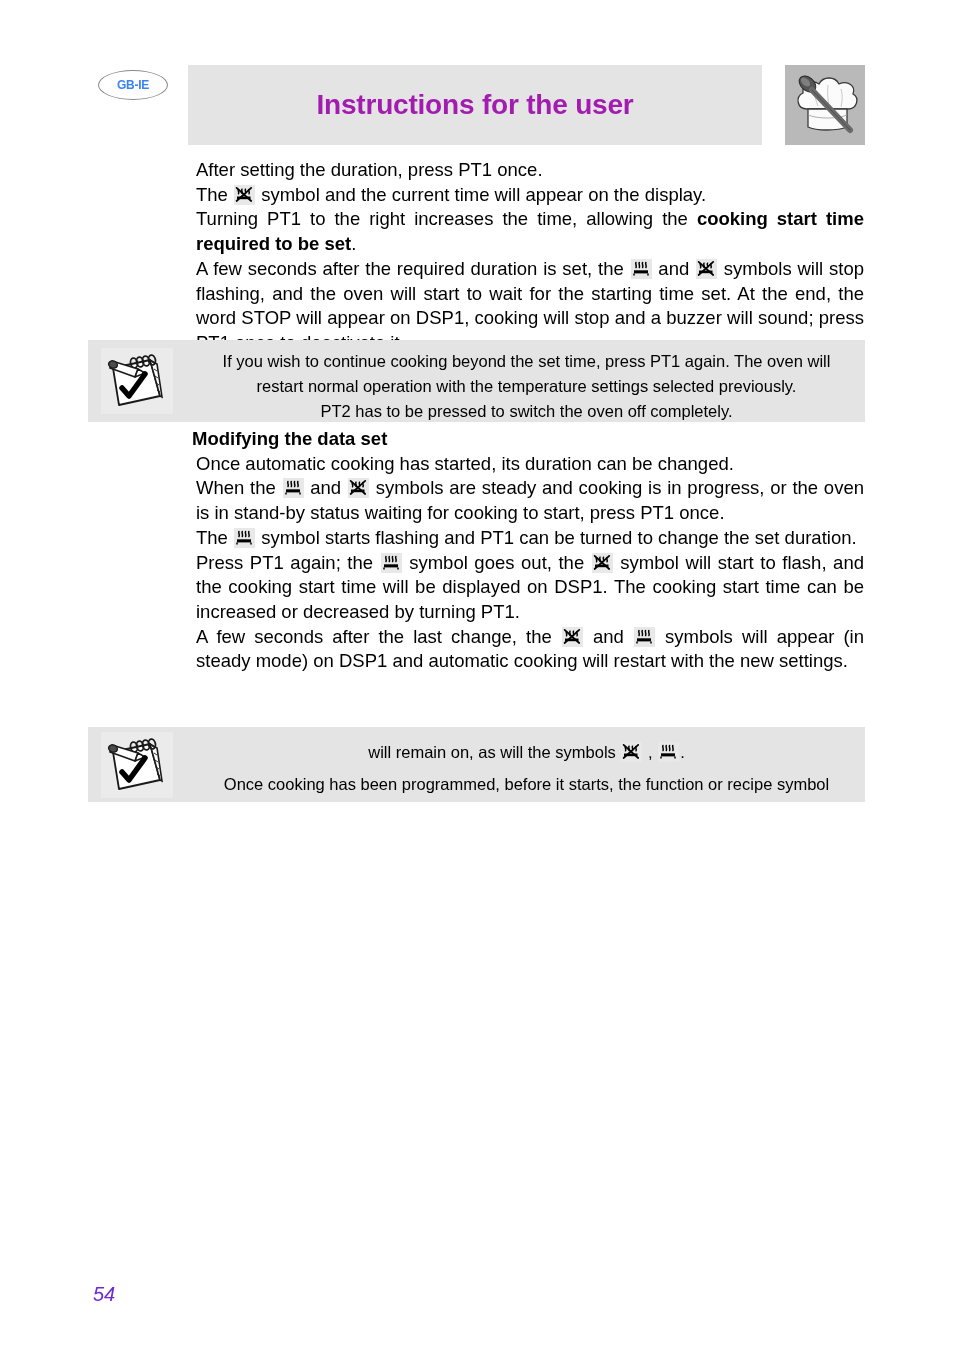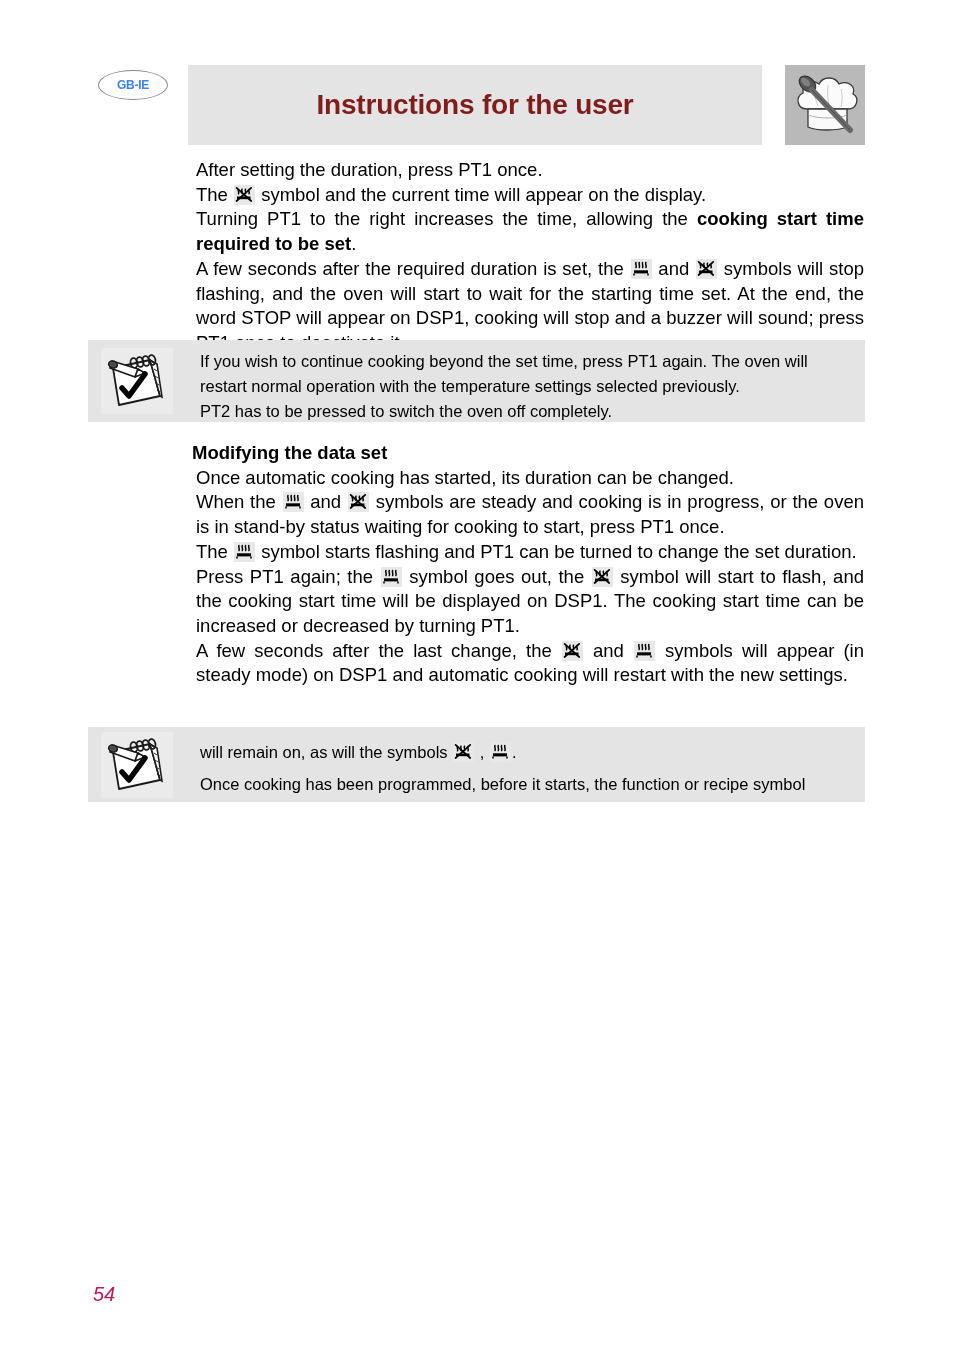--- a/index.html
+++ b/index.html
@@ -39,21 +39,21 @@
     width: 574px;
     height: 80px;
     background: #e4e4e4;
     display: flex;
     align-items: center;
     justify-content: center;
   }
   .title-bar-text {
     font-size: 28px;
     font-weight: bold;
-    color: #7f1d1d;
+    color: #a21caf;
     letter-spacing: -0.2px;
   }
   .header-icon-box {
     position: absolute;
     left: 785px;
     top: 65px;
     width: 80px;
     height: 80px;
     background: #b9b9b9;
     overflow: hidden;
@@ -116,36 +116,37 @@
     height: 66px;
     background: #ebebeb;
     display: flex;
     align-items: center;
     justify-content: center;
   }
   .note-text-cell {
     flex: 1;
     padding: 9px 12px 9px 14px;
     box-sizing: border-box;
+    text-align: center;
   }
   .note-text-cell p {
     margin: 0;
     font-size: 16.5px;
     line-height: 25px;
   }
   .note-text-cell p.tall { line-height: 32px; }
 
   
   .page-number {
     position: absolute;
     left: 93px;
     top: 1283px;
     font-size: 20px;
     font-style: italic;
-    color: #be185d;
+    color: #6d28d9;
   }
 </style>
 </head>
 <body>
 
 <div class="lang-badge">GB-IE</div>
 
 <div class="title-bar">
   <span class="title-bar-text">Instructions for the user</span>
 </div>
@@ -254,21 +255,21 @@
         <path d="M17 36 L24 44 L40 22" fill="none" stroke="#000" stroke-width="5.5" stroke-linecap="round" stroke-linejoin="round"></path>
       </svg>
     </div>
   </div>
   <div class="note-text-cell">
     <p>If you wish to continue cooking beyond the set time, press PT1 again. The oven will restart normal operation with the temperature settings selected previously.</p>
     <p>PT2 has to be pressed to switch the oven off completely.</p>
   </div>
 </div>
 
-<div class="content" style="top:441px;">
+<div class="content" style="top:427px;">
 
   <p class="head-bold">Modifying the data set</p>
 
   <p class="para">
     <span>Once automatic cooking has started, its duration can be changed.</span>
   </p>
 
   <p class="para gap-before">
     <span>When the </span><span class="sym"><svg width="21" height="20" viewBox="0 0 21 20">
           <g stroke="#000" stroke-width="1.5" fill="none" stroke-linecap="round">

